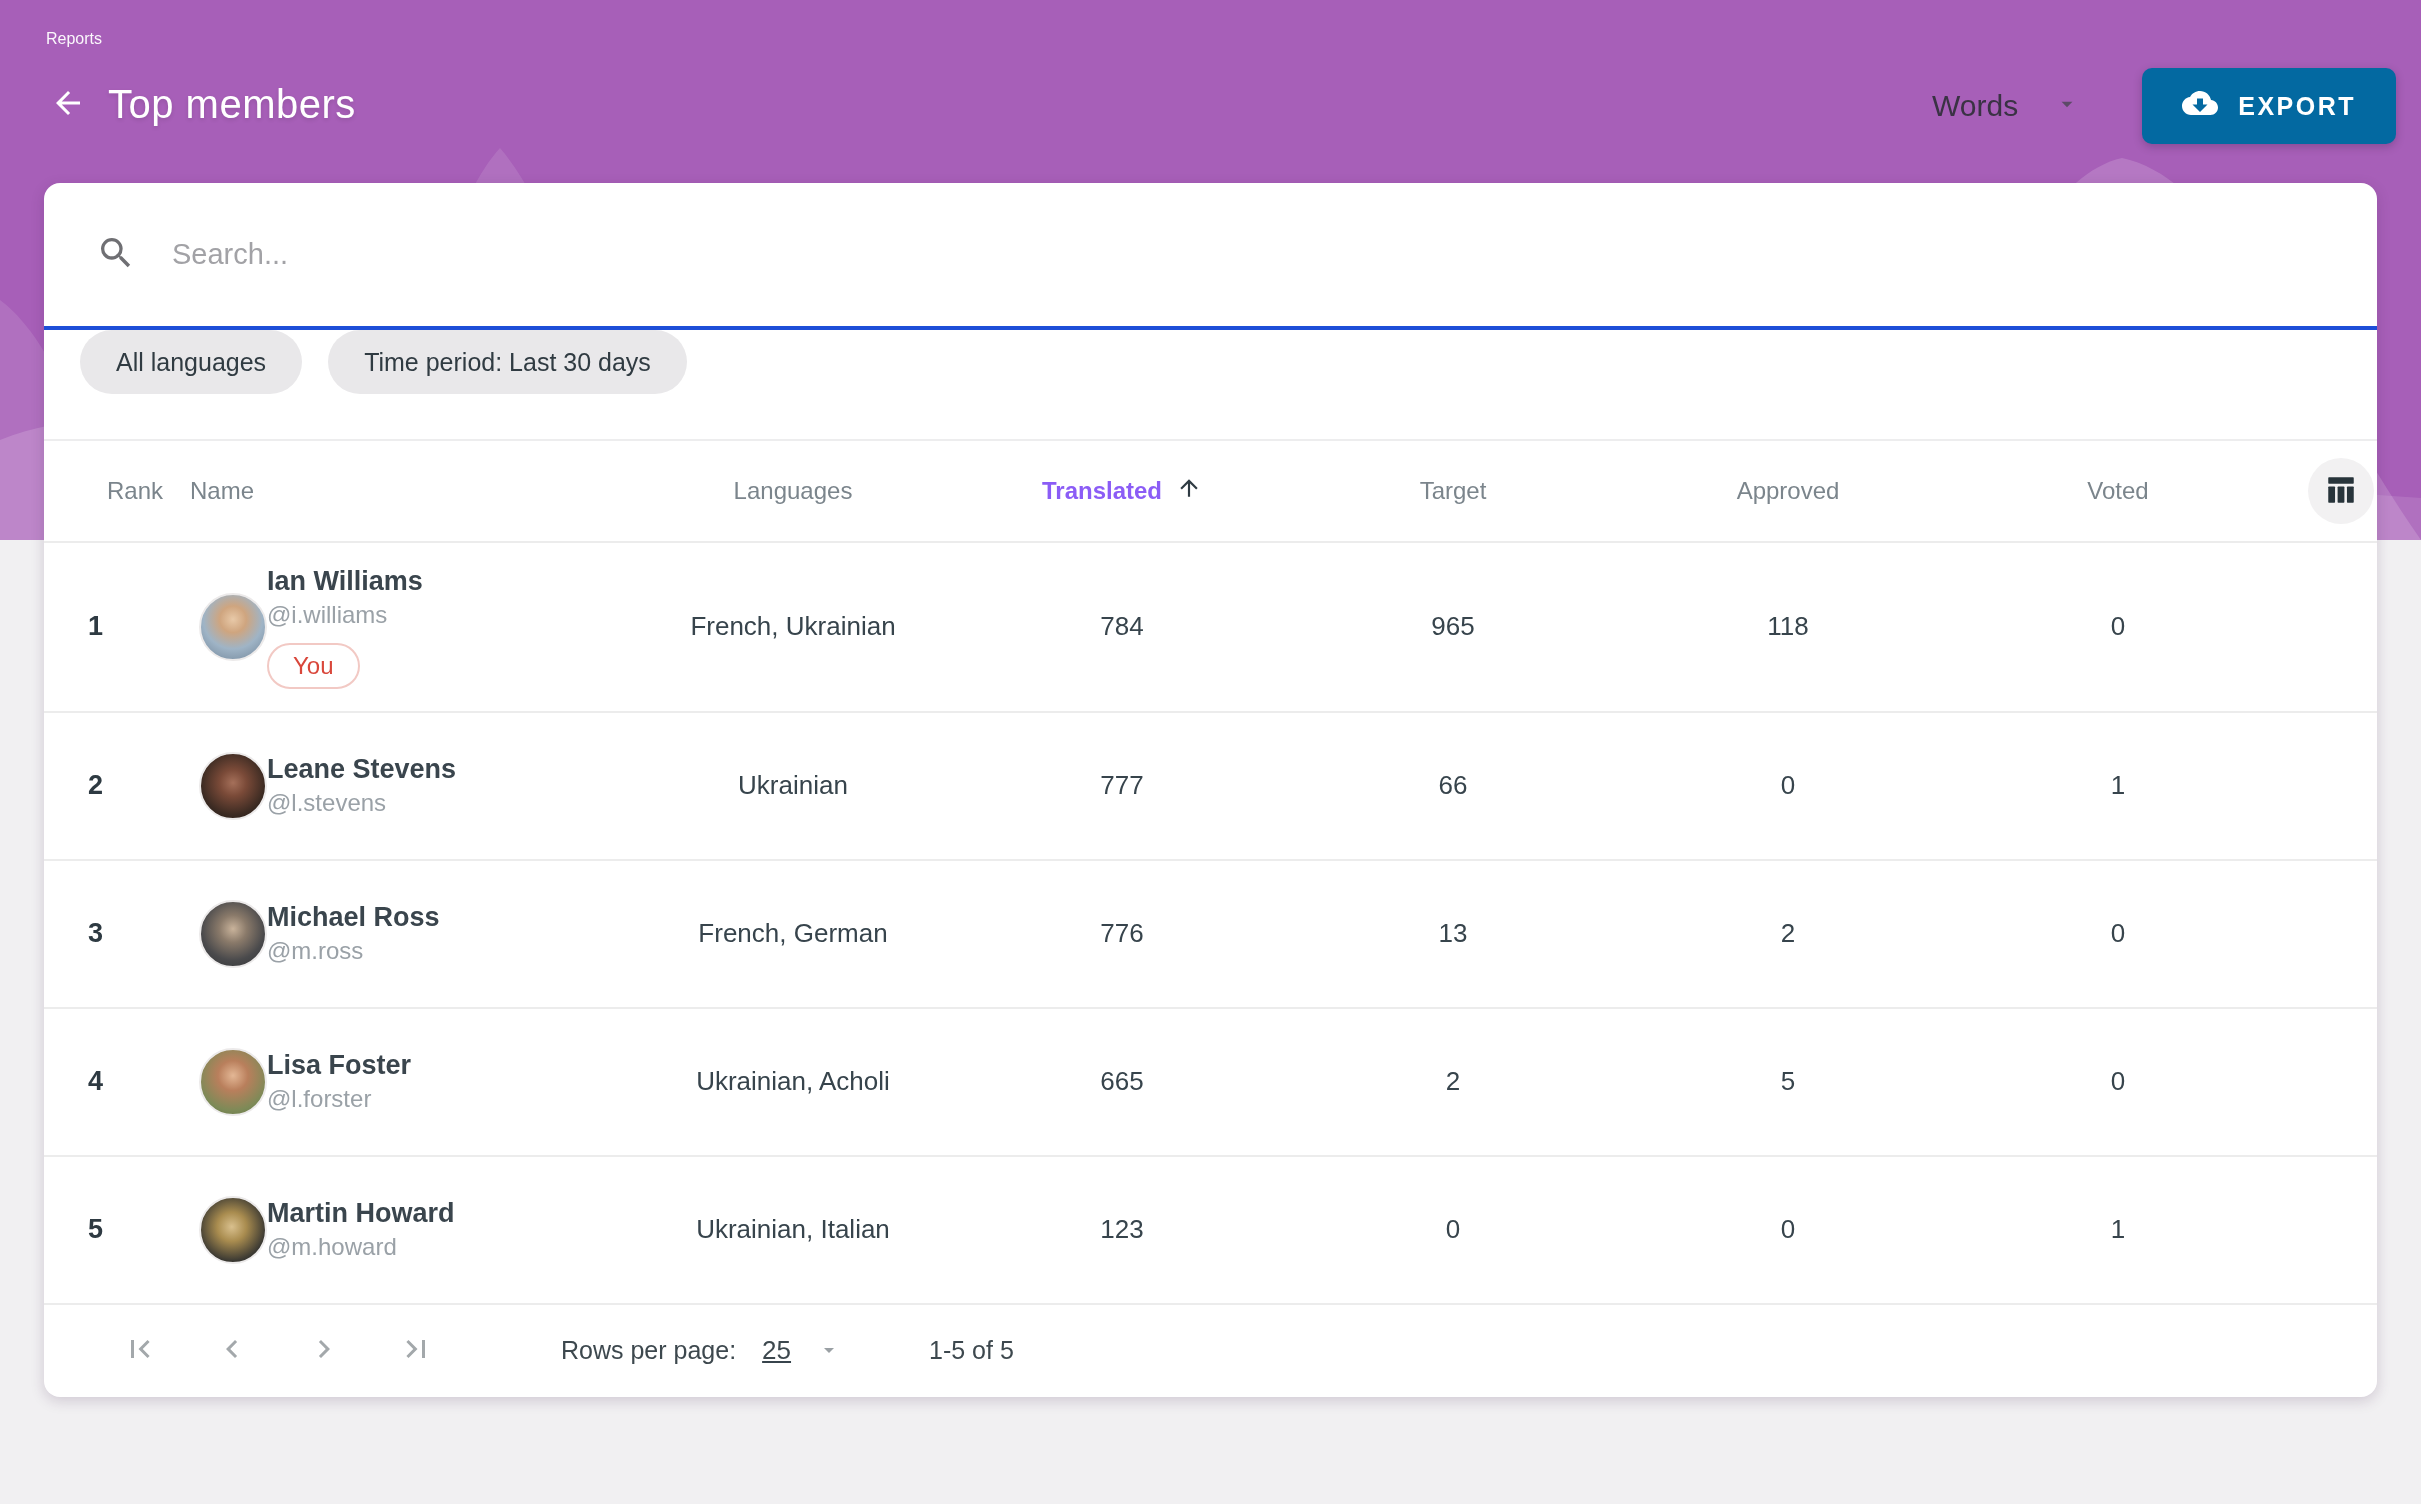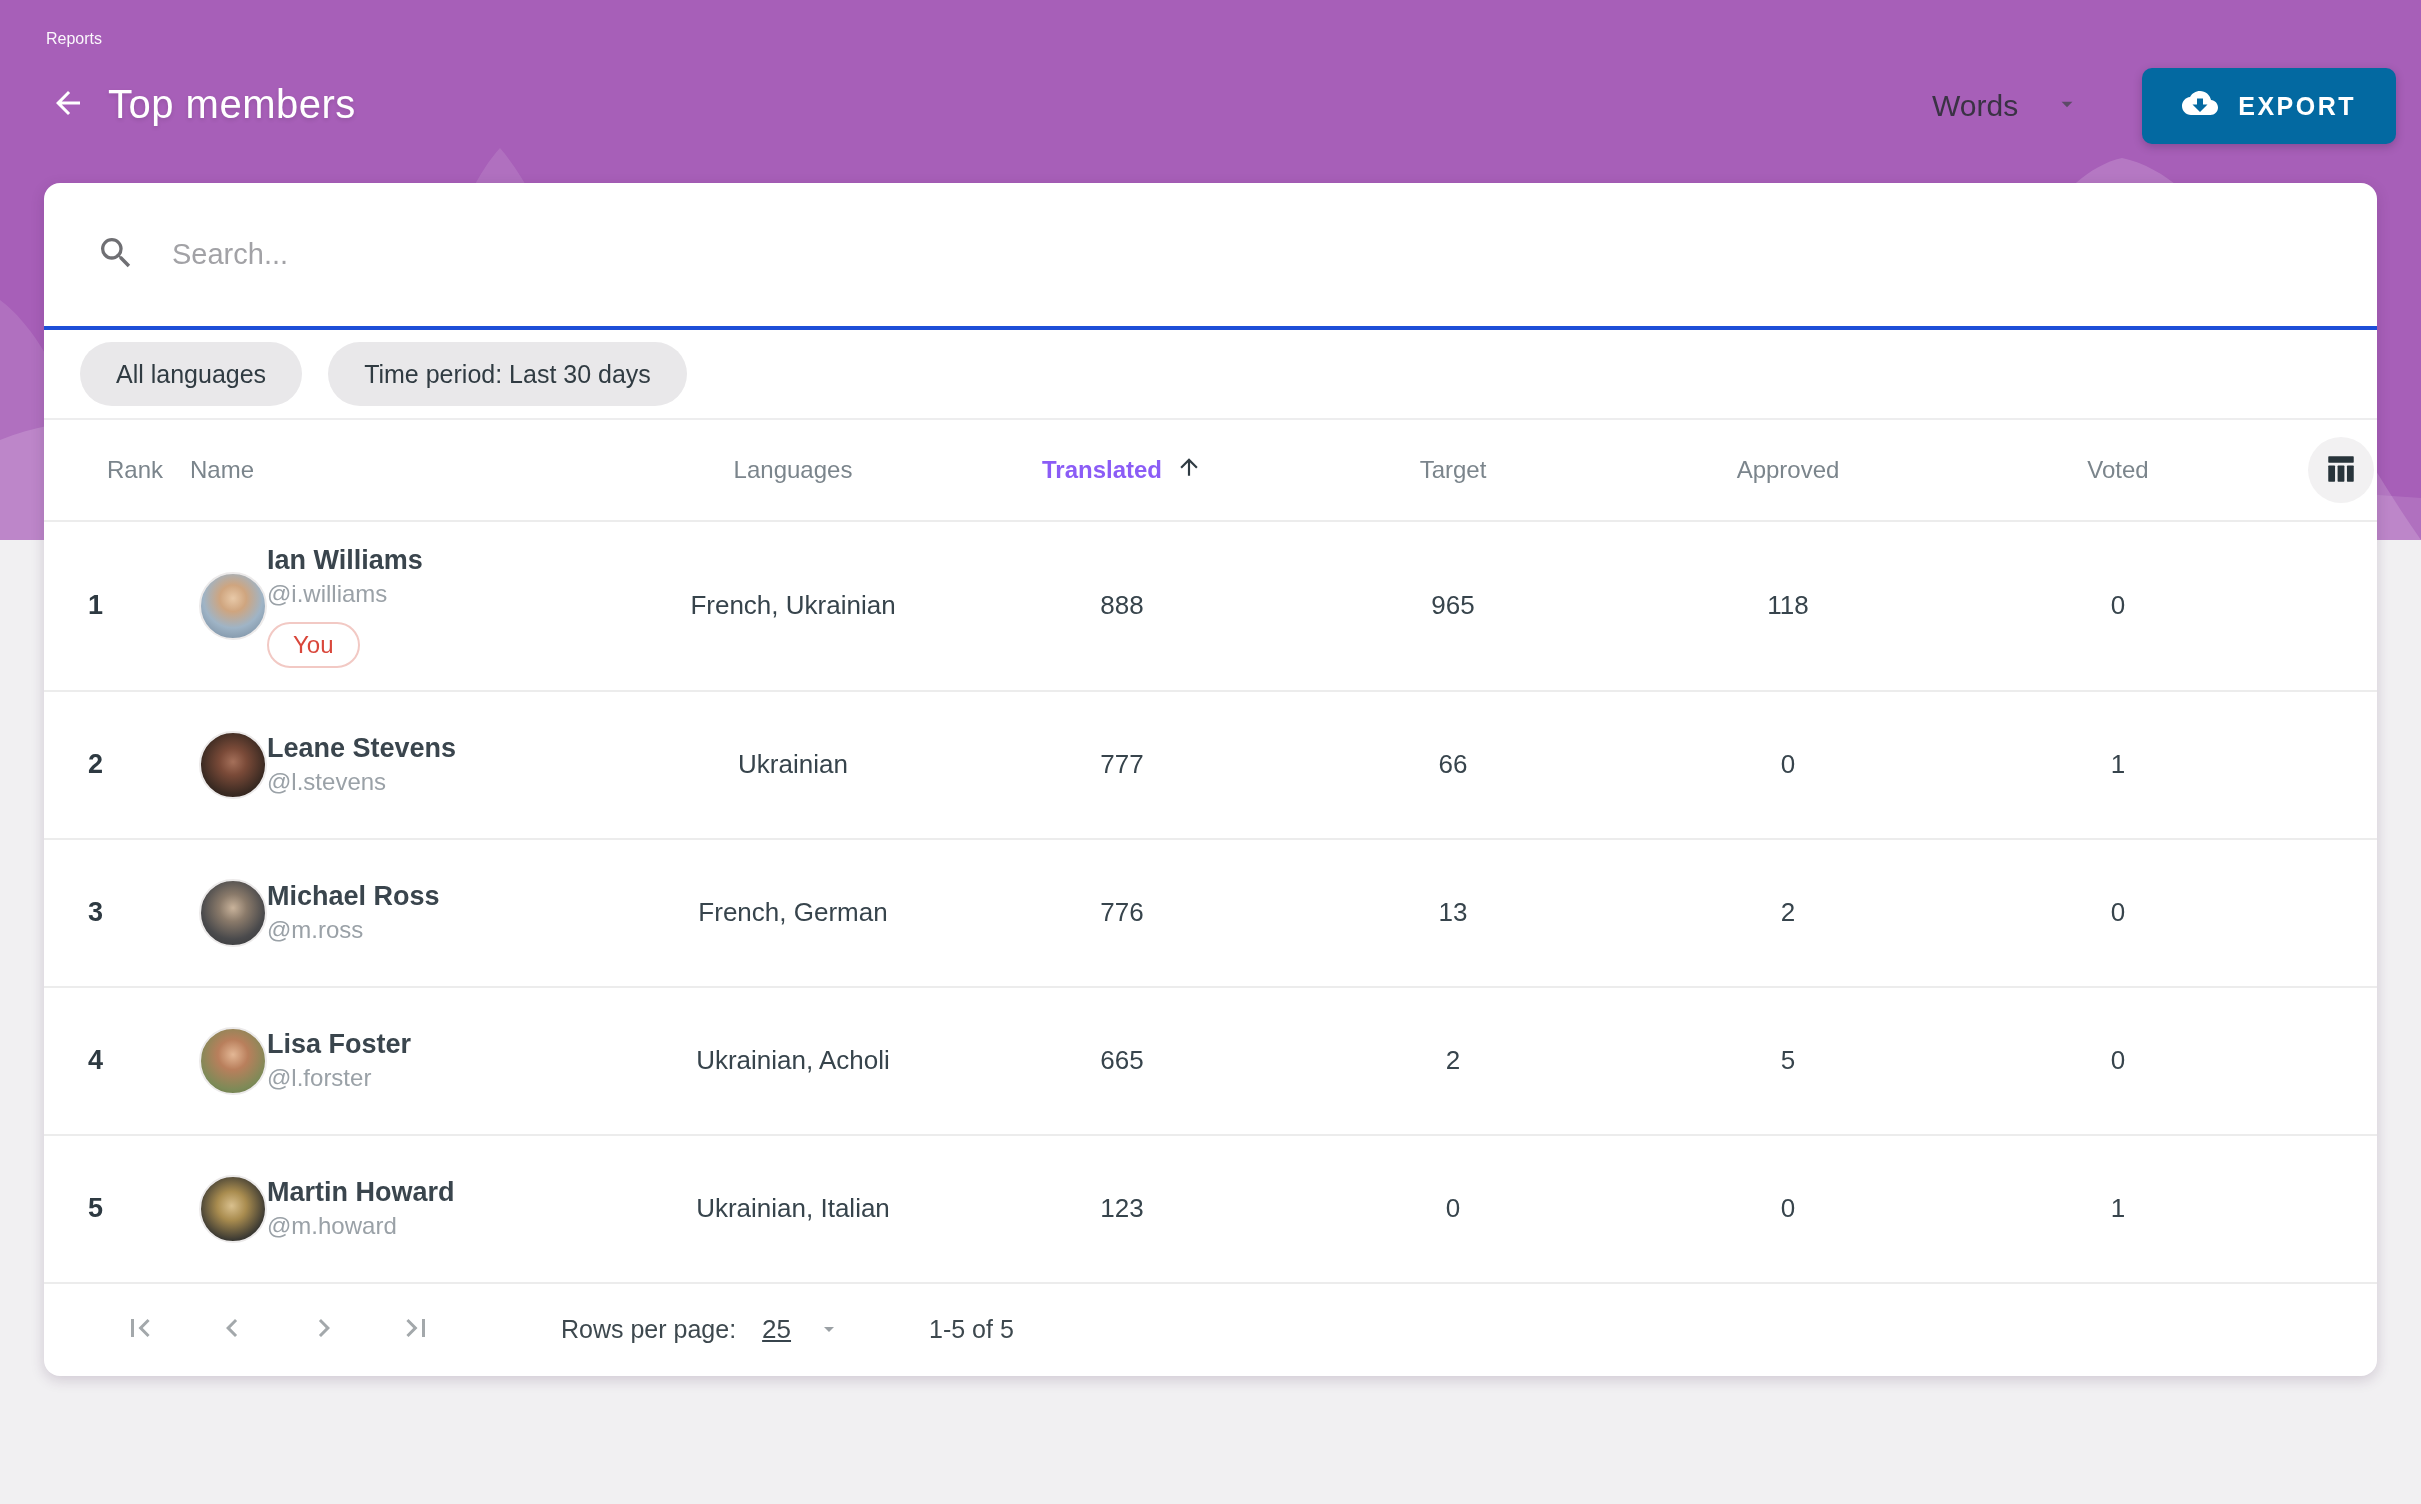--- a/index.html
+++ b/index.html
@@ -29,21 +29,21 @@
     box-shadow:0 3px 8px rgba(40,20,50,.25); font-family:"Liberation Sans",sans-serif; }
   .export-btn svg { width:36px; height:36px; fill:#ffffff; }
 
   
   .card { position:absolute; left:44px; top:183px; width:2333px; z-index:2;
     background:#ffffff; border-radius:16px; box-shadow:0 4px 14px rgba(60,30,70,.18); overflow:hidden; }
   .search-row { height:147px; display:flex; align-items:center; padding:0 52px; border-bottom:4px solid #1d4ed8; }
   .search-row svg { width:40px; height:40px; fill:#6f6f73; margin-right:36px; flex:none; }
   .search-input { flex:1; border:none; outline:none; font-size:29px; color:#37444c; font-family:"Liberation Sans",sans-serif; }
   .search-input::placeholder { color:#a2a2a6; }
-  .chips-row { height:90px; display:flex; align-items:center; gap:26px; padding:0 36px; border-bottom:2px solid #ededee; }
+  .chips-row { height:111px; display:flex; gap:26px; padding:0 36px; border-bottom:2px solid #ededee; }
   .chip { display:inline-flex; align-items:center; height:64px; padding:0 36px; background:#e9e8ea;
     border:none; border-radius:34px; font-size:25px; color:#303b42; cursor:pointer; font-family:"Liberation Sans",sans-serif; }
 
   
   .thead, .trow { display:grid; grid-template-columns:126px 434px 378px 280px 382px 288px 372px 73px; align-items:center; }
   .thead { height:102px; border-bottom:2px solid #ececec; }
   .th { font-size:24px; color:#7b858c; cursor:pointer; }
   .th.left { text-align:left; }
   .th.center { text-align:center; }
   .th-rank { padding-left:31px;margin-left:32px; }
@@ -178,21 +178,21 @@
       <div class="rank-cell">1</div>
       <div class="name-cell">
         <div class="avatar av-1"></div>
         <div>
           <div class="member-name">Ian Williams</div>
           <div class="member-username">@i.williams</div>
           <span class="you-badge">You</span>
         </div>
       </div>
       <div class="cell-center">French, Ukrainian</div>
-      <div class="cell-center">888</div>
+      <div class="cell-center">784</div>
       <div class="cell-center">965</div>
       <div class="cell-center">118</div>
       <div class="cell-center">0</div>
       <div></div>
     </div>
 
     <div class="trow">
       <div class="rank-cell">2</div>
       <div class="name-cell">
         <div class="avatar av-2"></div>

